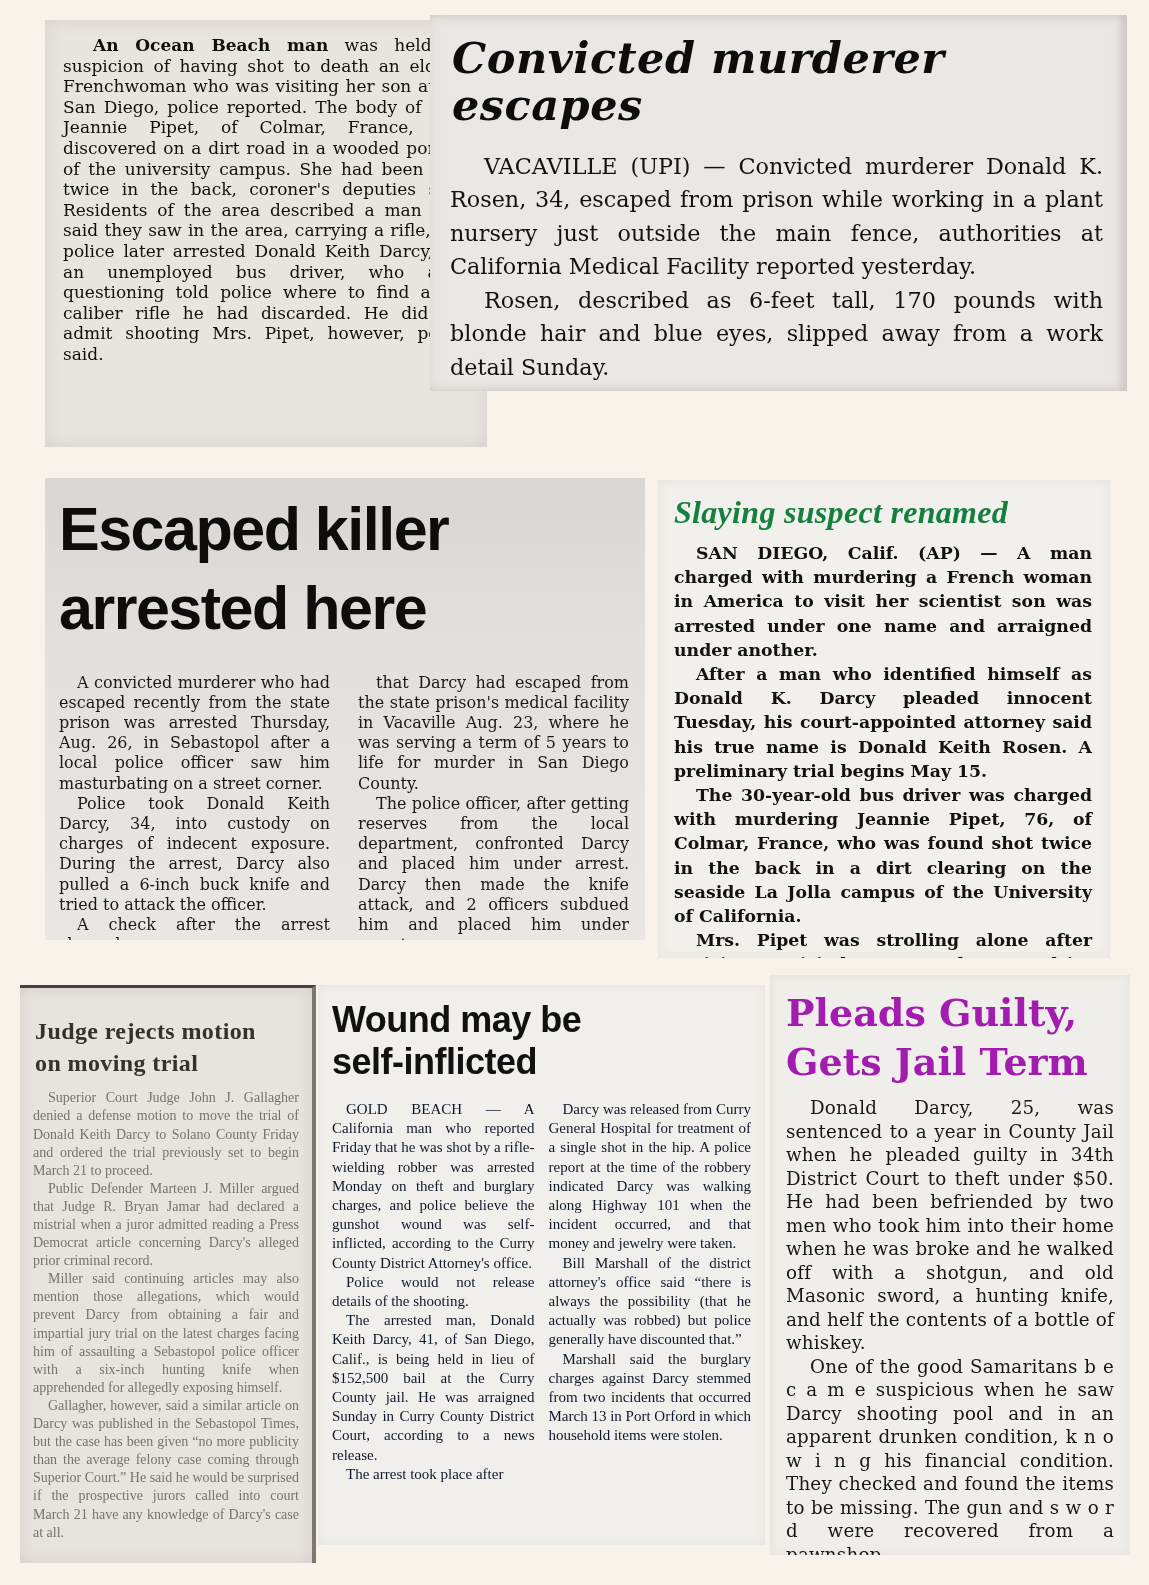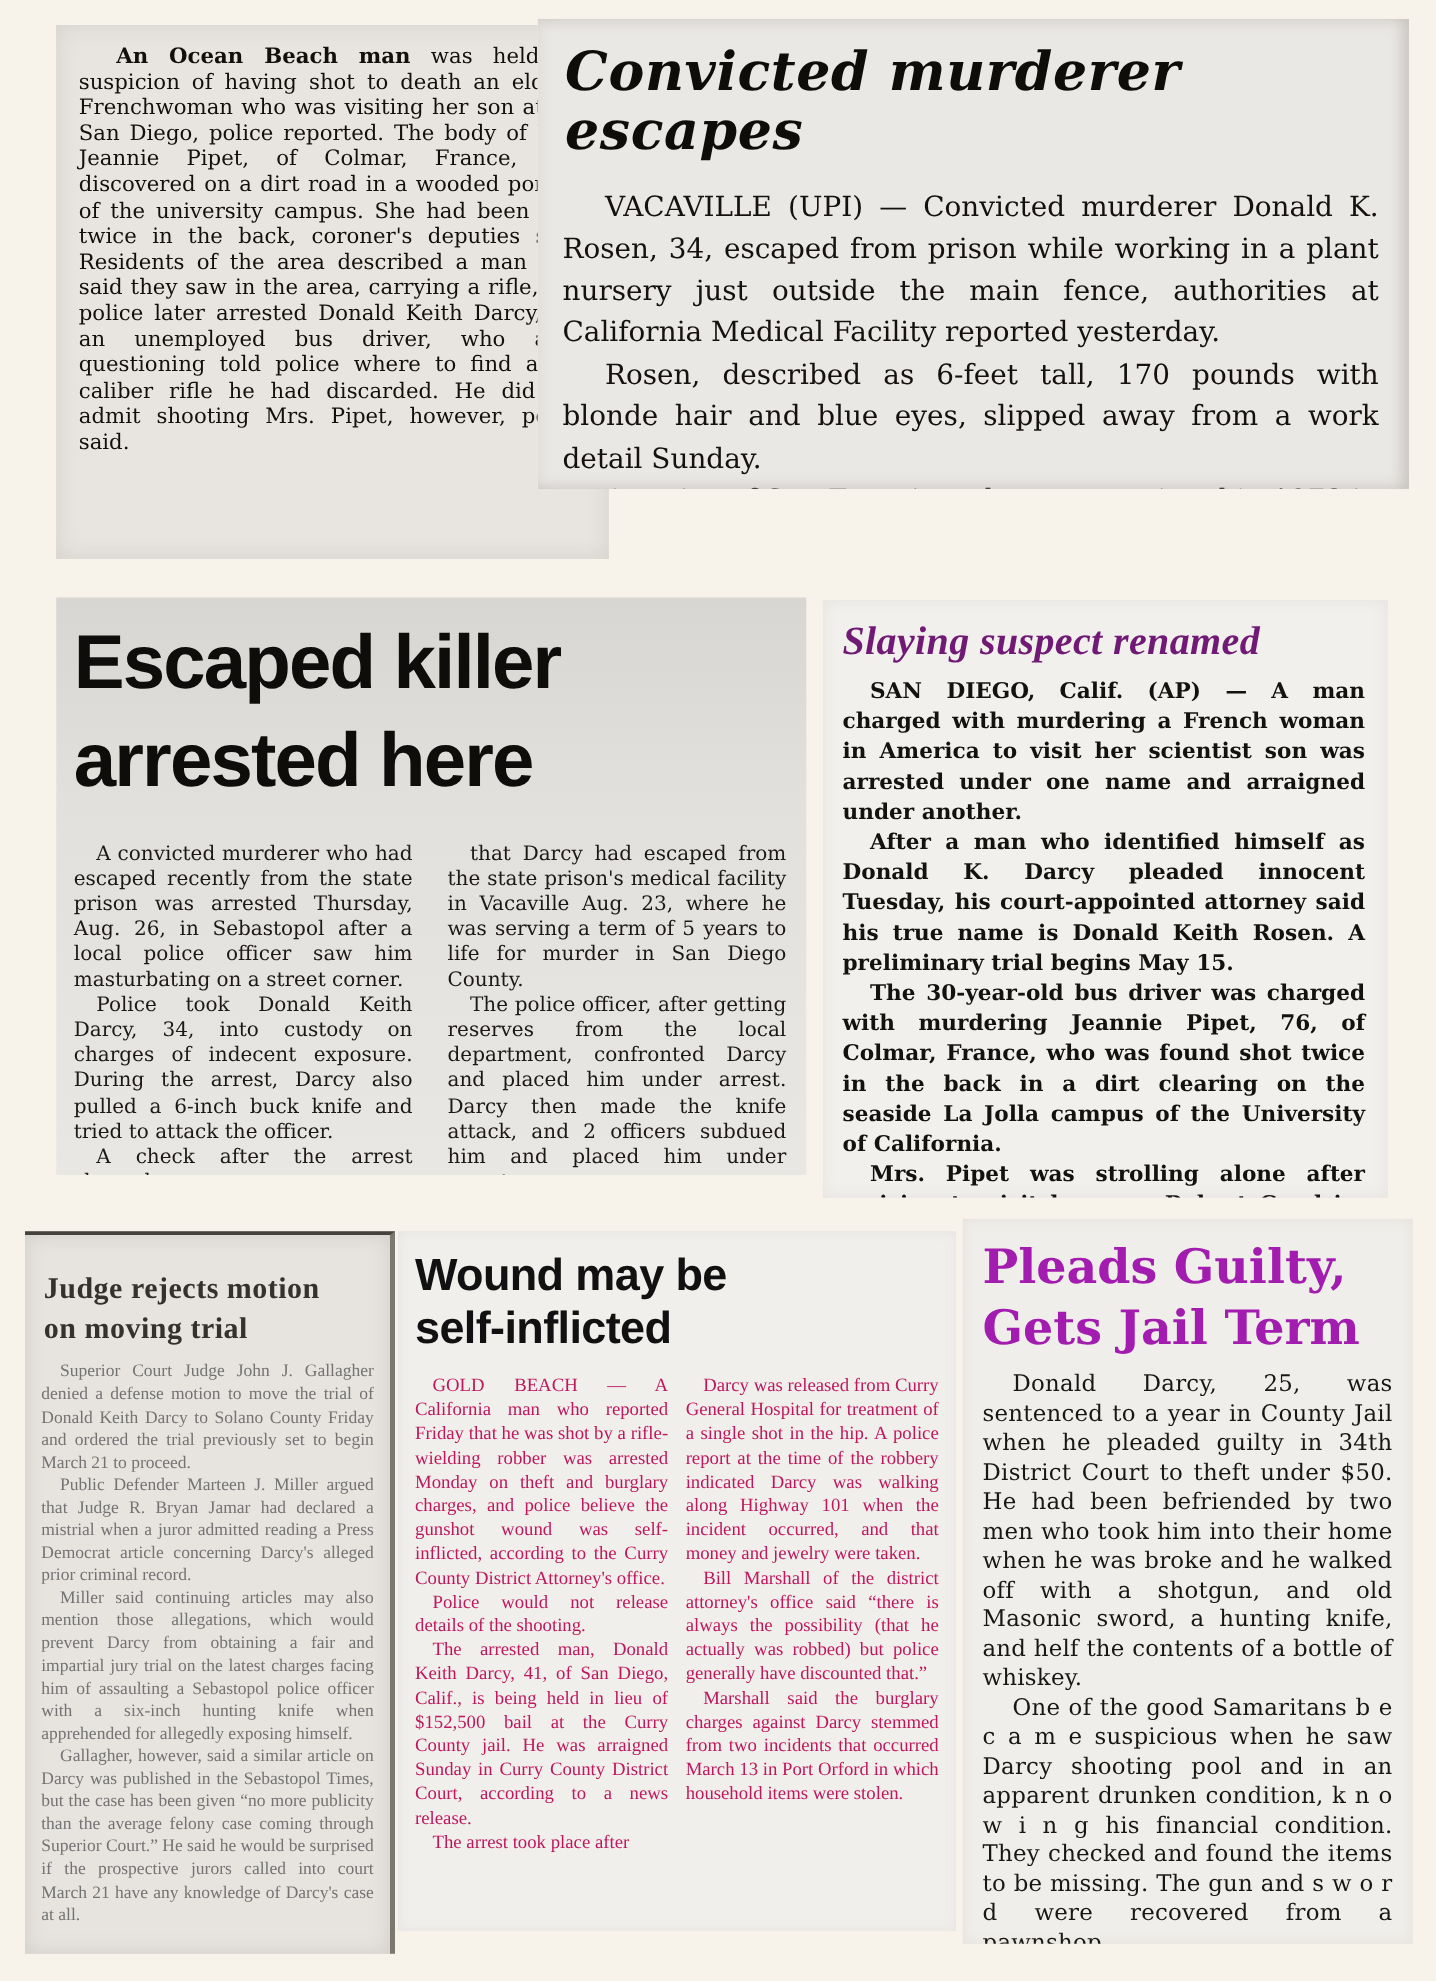--- a/index.html
+++ b/index.html
@@ -26,39 +26,39 @@
   #c3 h1{margin:4px 0 24px 0;font-family:"Liberation Sans",sans-serif;font-weight:700;
       font-size:61px;line-height:1.3;letter-spacing:-1.5px;color:#0e0d0b;white-space:pre-line;}
   .cols{display:flex;gap:28px;}
   .cols>div{flex:1;}
   #c3 p{font-family:"DejaVu Serif",serif;font-size:16px;line-height:20.2px;text-indent:18px;color:#1b1815;}
 
   
   #c4{left:658px;top:480px;width:452px;height:478px;background:#f2f0ed;padding:12px 18px 10px 16px;
       box-shadow:inset 0 0 12px rgba(140,135,125,.12);}
   #c4 h1{margin:2px 0 10px 0;font-family:"Liberation Serif",serif;font-style:italic;font-weight:700;
-      font-size:32px;letter-spacing:.3px;color:#701a75;}
+      font-size:32px;letter-spacing:.3px;color:#15803d;}
   #c4 p{font-family:"DejaVu Serif",serif;font-weight:700;font-size:17.3px;line-height:24.2px;
       text-indent:22px;color:#14120f;}
 
   
   #c5{left:20px;top:985px;width:296px;height:578px;background:#e7e4e0;padding:26px 13px;
       border-top:3px solid #44423e;border-right:4px solid #7b786f;
       box-shadow:inset 0 0 16px rgba(120,115,105,.2);}
   #c5 h1{margin:2px 0 10px 2px;font-family:"Liberation Serif",serif;font-weight:700;
       font-size:24px;line-height:1.32;letter-spacing:.4px;color:#34322e;white-space:pre-line;}
   #c5 p{font-family:"Liberation Serif",serif;font-size:14px;line-height:18.1px;text-indent:15px;color:#737373;}
 
   
   #c6{left:318px;top:985px;width:447px;height:560px;background:#f1efec;padding:10px 14px;
       box-shadow:inset 0 0 10px rgba(140,135,125,.1);}
   #c6 h1{margin:4px 0 16px 0;font-family:"Liberation Sans",sans-serif;font-weight:700;
       font-size:36px;line-height:1.18;letter-spacing:-.5px;color:#111;white-space:pre-line;}
   #c6 .cols{gap:14px;}
-  #c6 p{font-family:"Liberation Serif",serif;font-size:15px;line-height:19.2px;text-indent:14px;color:#be185d;}
+  #c6 p{font-family:"Liberation Serif",serif;font-size:15px;line-height:19.2px;text-indent:14px;color:#0f172a;}
 
   
   #c7{left:770px;top:975px;width:360px;height:580px;background:#f0eeea;padding:12px 16px;
       box-shadow:inset 0 0 10px rgba(140,135,125,.12);}
   #c7 h1{margin:2px 0 10px 0;font-family:"DejaVu Serif",serif;font-weight:700;
       font-size:38px;line-height:1.28;color:#a21caf;white-space:pre-line;}
   #c7 p{font-family:"DejaVu Serif",serif;font-size:18.3px;line-height:23.5px;text-indent:24px;
       letter-spacing:.2px;color:#191714;}
 </style>
 </head>

